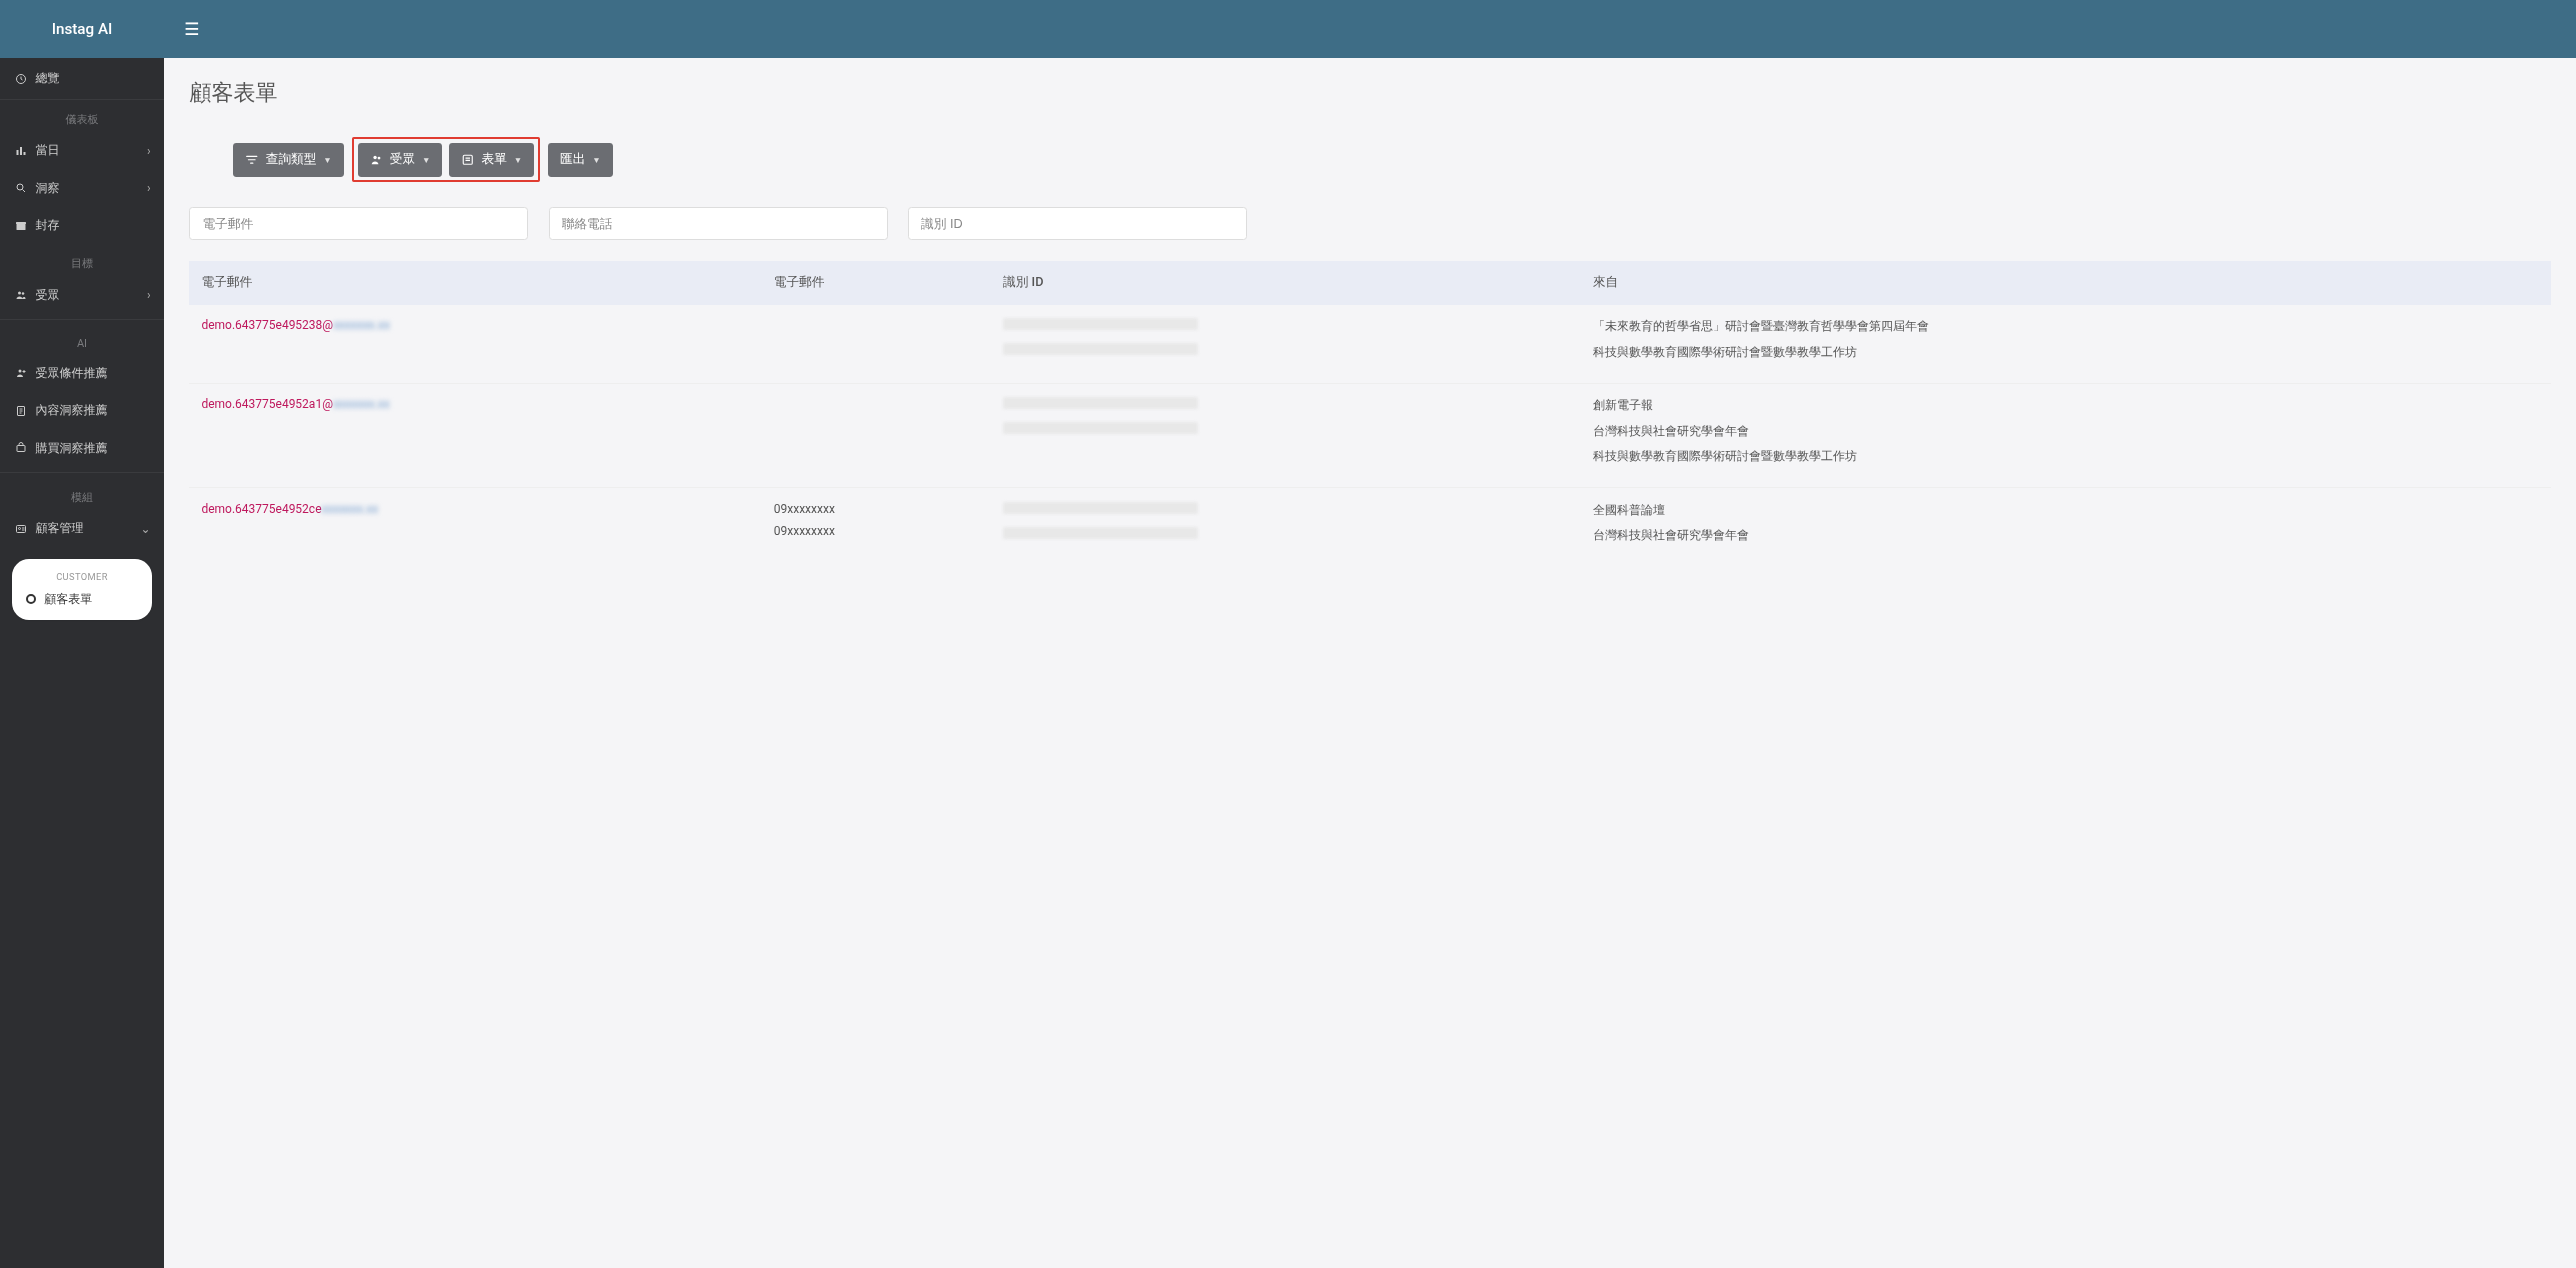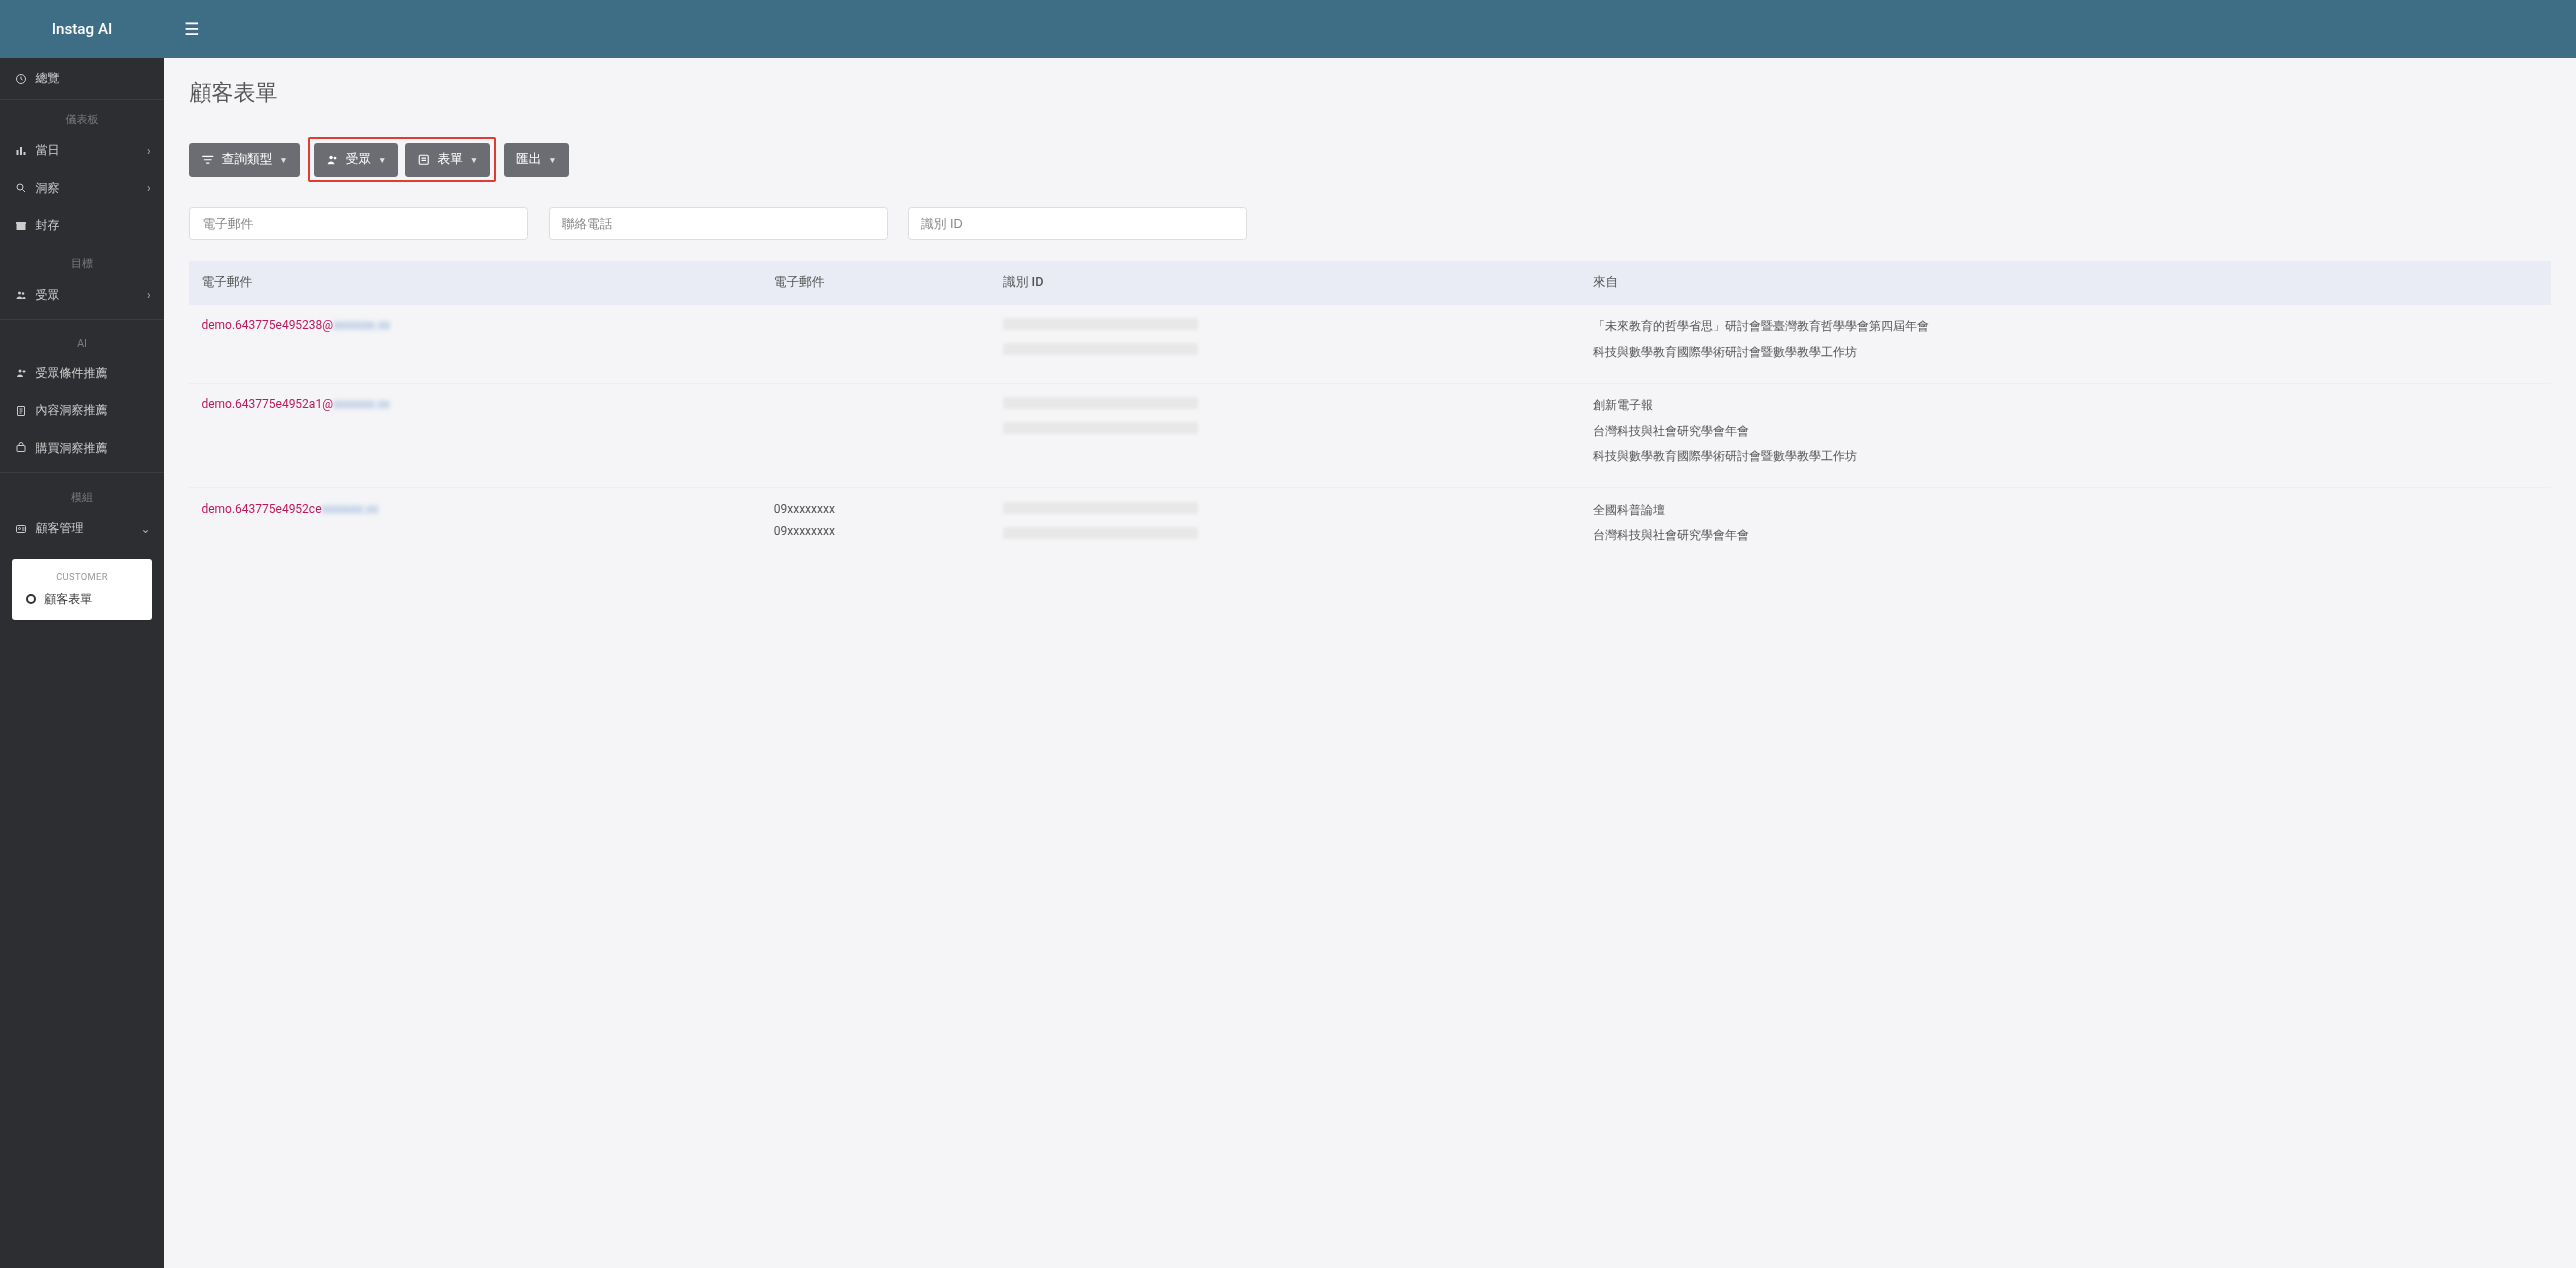--- a/index.html
+++ b/index.html
@@ -11,33 +11,33 @@
 .sidebar-brand { height: 58px; display: flex; align-items: center; justify-content: center; background: #3e6d86; color: #fff; font-size: 15.2px; font-weight: 500; }
 
 .sidebar-nav { padding: 0; text-align: center; }
 .sidebar-item { display: flex; align-items: center; padding: 10.2px 13.5px; color: #d0d0d0; font-size: 12px; cursor: pointer; position: relative; }
 .sidebar-item .icon { width: 15.2px; margin-right: 6.8px; display: inline-flex; align-items: center; justify-content: center; }
 .sidebar-item .chev { margin-left: auto; font-size: 12px; color: #aaa; }
 .sidebar-section { padding: 12px 13.5px 5.1px; color: #7a7b7e; font-size: 11px; }
 .sidebar-item.top-overview { border-bottom: 0.8px solid #3a3b3e; padding: 12px 13.5px; }
 .sidebar-divider { height: 0.8px; background: #3a3b3e; margin: 5.1px 0; }
 
-.sub-card { background: #fff; margin: 12px; border-radius: 3px; padding: 12px 13.5px; color: #333; box-shadow: 0 0.8px 1.7px rgba(0,0,0,0.08); }
+.sub-card { background: #fff; margin: 12px; border-radius: 17px; padding: 12px 13.5px; color: #333; box-shadow: 0 0.8px 1.7px rgba(0,0,0,0.08); }
 .sub-card-label { font-size: 9.3px; color: #999; letter-spacing: 0.4px; margin-bottom: 8.5px; }
 .sub-card-item { display: flex; align-items: center; font-size: 12px; color: #333; }
 .sub-card-item .dot { width: 10.2px; height: 10.2px; border-radius: 50%; border: 2.5px solid #333; margin-right: 8.5px; }
 
 .main { flex: 1; display: flex; flex-direction: column; }
 .topbar { height: 58px; background: #3e6d86; display: flex; align-items: center; padding: 0 20.3px; }
 .hamburger { color: #fff; font-size: 17px; cursor: pointer; }
 
 .content { padding: 20.3px 25.4px; }
 .page-title { font-size: 22px; font-weight: 500; color: #555; margin-bottom: 29px; }
 
-.toolbar { display: flex; gap: 8.5px; margin-bottom: 25.4px; align-items: center; }
+.toolbar { display: flex; gap: 8.5px; margin-bottom: 25.4px; align-items: center; margin-left: 44px; }
 .toolbar-btn { background: #6b6d72; color: #fff; border: none; border-radius: 3.4px; padding: 8.5px 12px; font-size: 12.7px; display: inline-flex; align-items: center; gap: 6.8px; cursor: pointer; }
 .toolbar-btn .caret { font-size: 8.5px; opacity: 0.8; }
 .highlight-group { display: inline-flex; gap: 6.8px; border: 2.5px solid #e03c31; padding: 3.4px; border-radius: 1.7px; }
 
 .filter-row { display: flex; gap: 20.3px; margin-bottom: 20.3px; }
 .filter-input { flex: 1; max-width: 339px; padding: 8.5px 12px; border: 0.8px solid #ddd; border-radius: 3.4px; font-size: 12.7px; background: #fff; color: #555; }
 .filter-input::placeholder { color: #888; }
 
 .data-table { width: 100%; border-collapse: collapse; }
 .data-table thead th { background: #e9ecf5; text-align: left; padding: 13.5px 12px; font-size: 12.7px; font-weight: 500; color: #555; }

